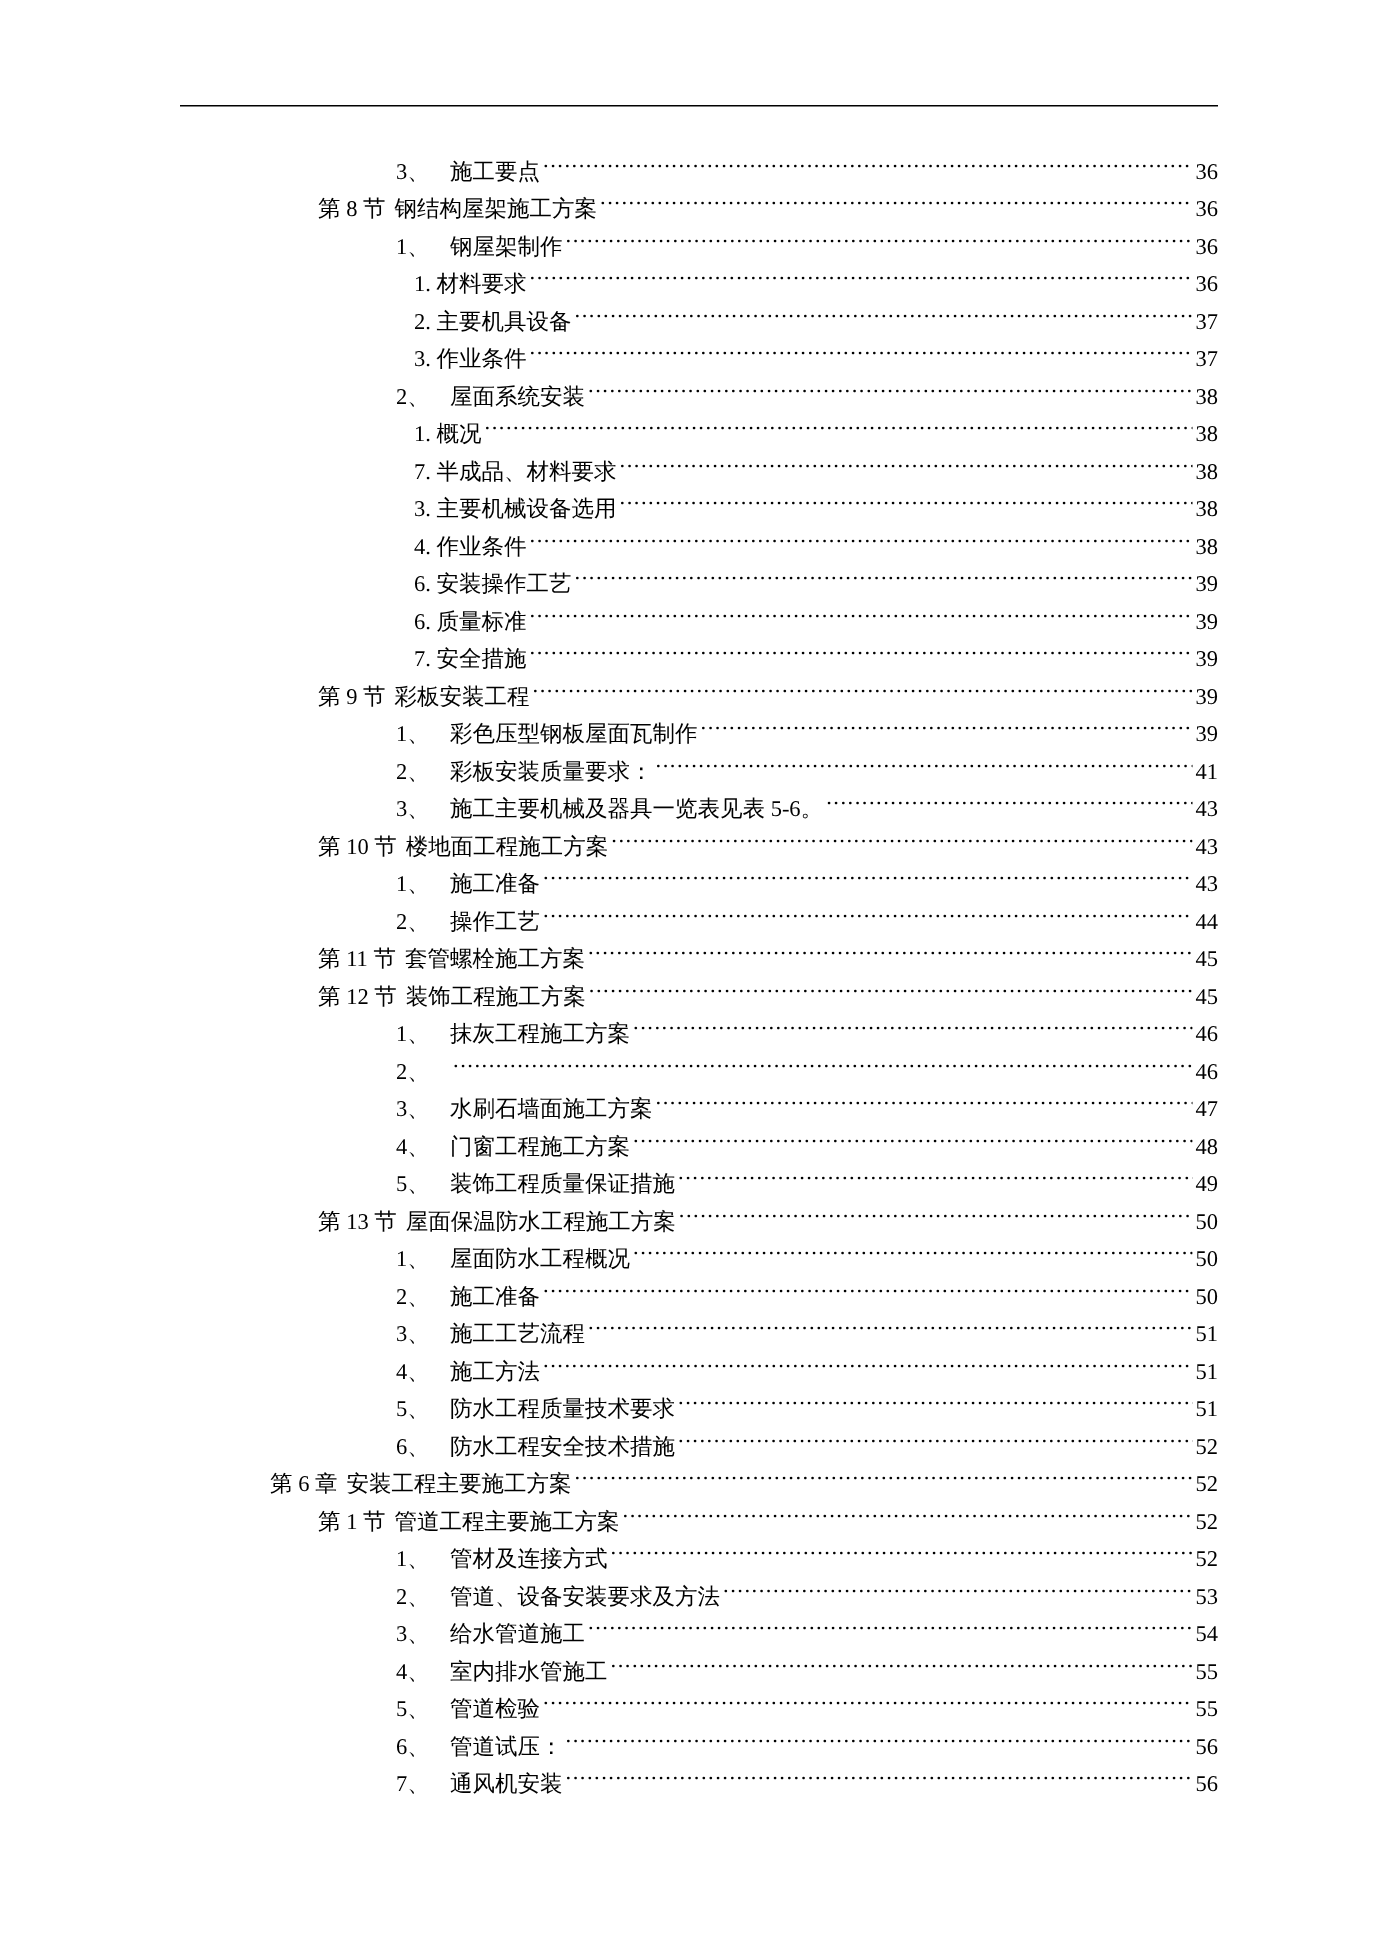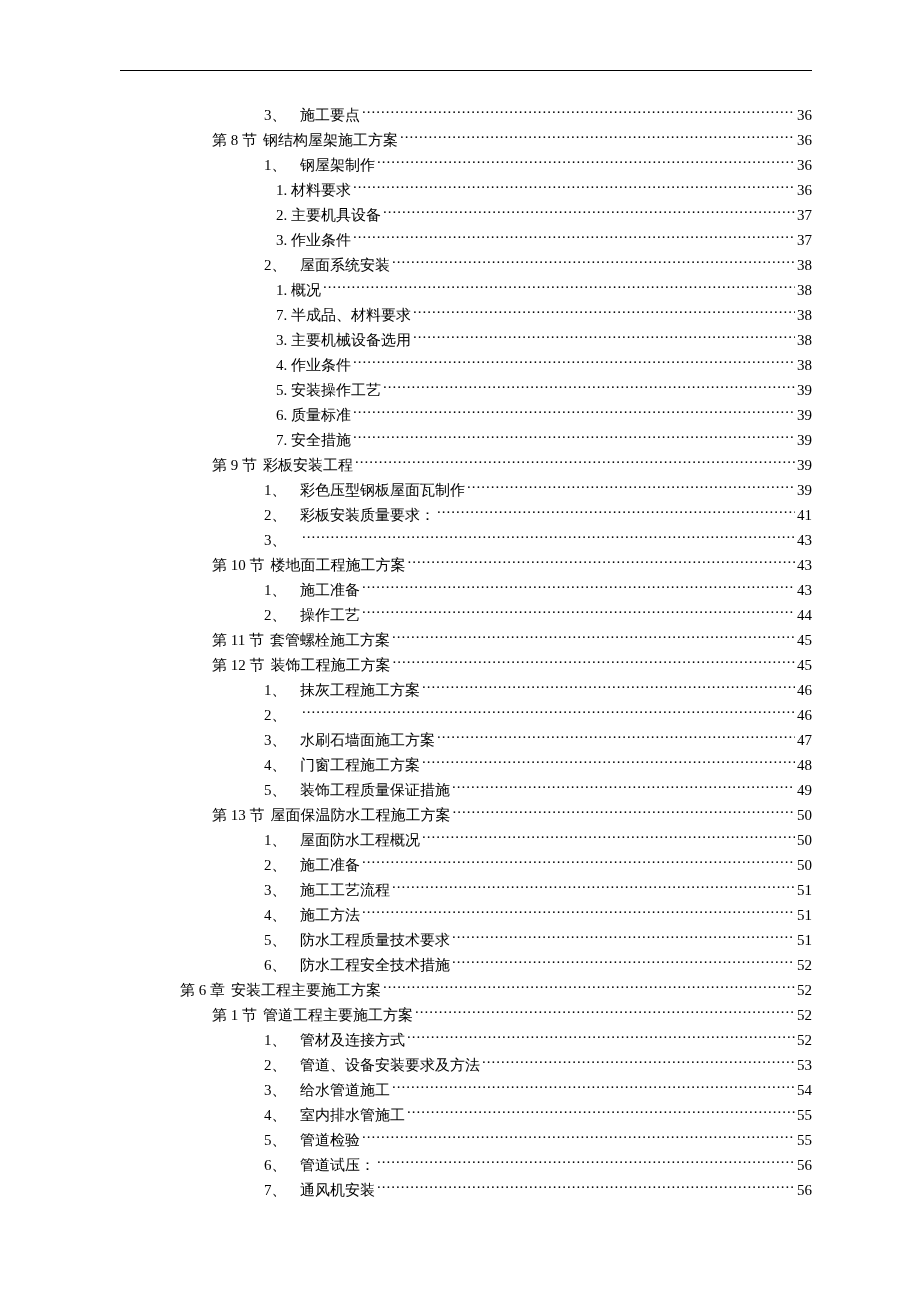--- a/index.html
+++ b/index.html
@@ -124,21 +124,21 @@
         <span class="title">3. 主要机械设备选用</span>
         <span class="leader"></span>
         <span class="pagenum">38</span>
       </div>
       <div class="toc-row indent-3">
         <span class="title">4. 作业条件</span>
         <span class="leader"></span>
         <span class="pagenum">38</span>
       </div>
       <div class="toc-row indent-3">
-        <span class="title">5. 安装操作工艺</span>
+        <span class="title">6. 安装操作工艺</span>
         <span class="leader"></span>
         <span class="pagenum">39</span>
       </div>
       <div class="toc-row indent-3">
         <span class="title">6. 质量标准</span>
         <span class="leader"></span>
         <span class="pagenum">39</span>
       </div>
       <div class="toc-row indent-3">
         <span class="title">7. 安全措施</span>
@@ -158,20 +158,21 @@
         <span class="pagenum">39</span>
       </div>
       <div class="toc-row indent-2b">
         <span class="prefix prefix-wide">2、</span>
         <span class="title">彩板安装质量要求：</span>
         <span class="leader"></span>
         <span class="pagenum">41</span>
       </div>
       <div class="toc-row indent-2b">
         <span class="prefix prefix-wide">3、</span>
+        <span class="title">施工主要机械及器具一览表见表 5-6。</span>
         <span class="leader"></span>
         <span class="pagenum">43</span>
       </div>
       <div class="toc-row indent-1">
         <span class="prefix">第 10 节</span>
         <span class="title">楼地面工程施工方案</span>
         <span class="leader"></span>
         <span class="pagenum">43</span>
       </div>
       <div class="toc-row indent-2b">

